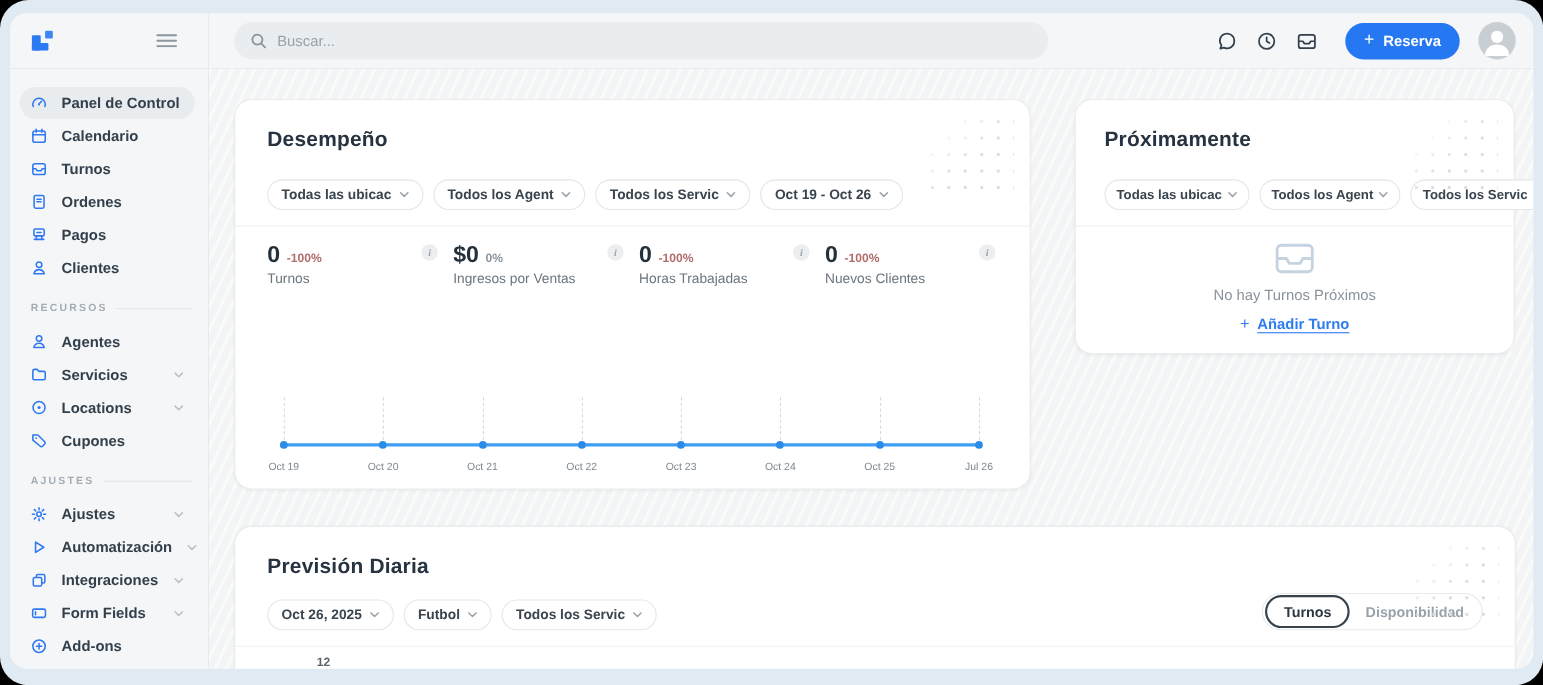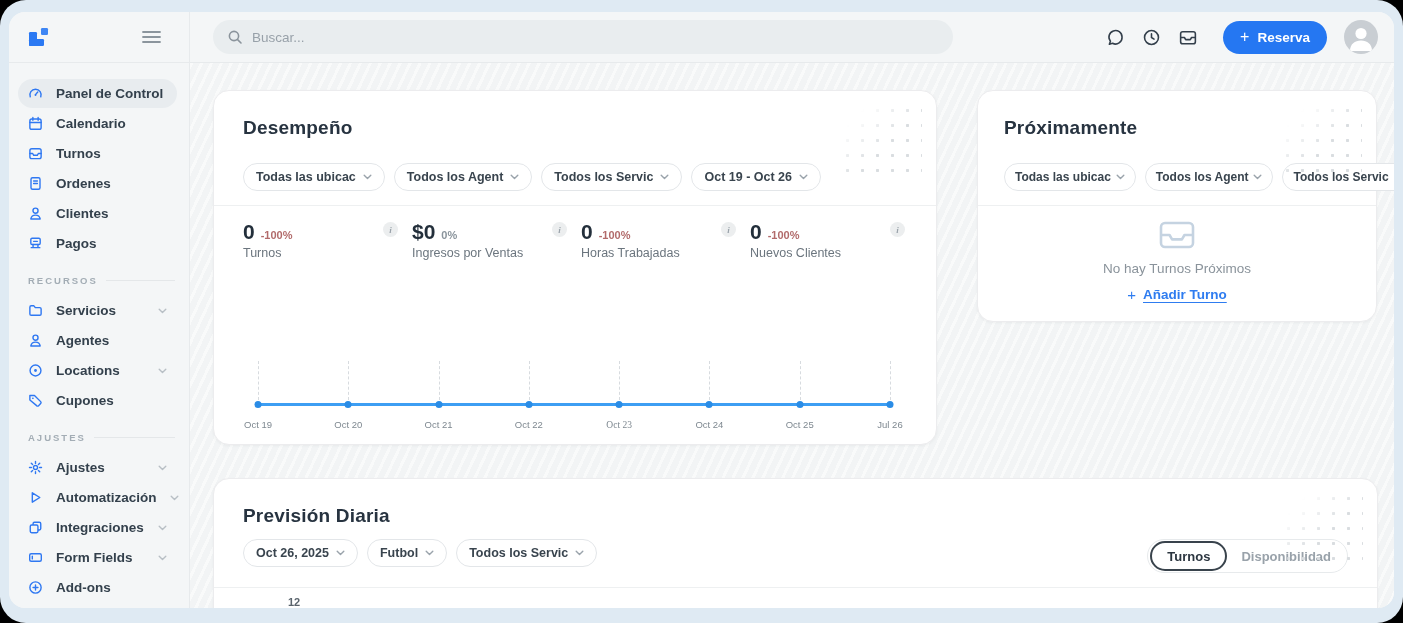--- a/index.html
+++ b/index.html
@@ -72,21 +72,21 @@
 
   
   .empty { display:flex; flex-direction:column; align-items:center; padding-top:13px; }
   .empty-text { font-size:13.5px; color:#8a939b; margin-top:10px; }
   .add-link { display:flex; align-items:center; gap:7px; margin-top:10px; color:#2e7cf0; font-size:13.5px; font-weight:700; cursor:pointer; text-decoration:none; }
   .add-link u { text-underline-offset:3px; }
   .add-link .plus { font-size:15px; text-decoration:none; font-weight:400; }
 
   
   .forecast { width:1165px; height:300px; padding:26px 29px 0; }
-  .forecast-bar { display:flex; align-items:flex-start; justify-content:space-between; margin-top:12px; }
+  .forecast-bar { display:flex; align-items:flex-end; justify-content:space-between; margin-top:12px; }
   .forecast-bar .pills { margin-top:0; }
   .toggle { height:34px; border:1px solid #e7eaec; border-radius:17px; background:#fff; display:flex; align-items:center; padding:0 2px; }
   .toggle-opt { height:30px; display:flex; align-items:center; padding:0 14px; font-size:13px; font-weight:700; color:#99a2aa; border-radius:15px; cursor:pointer; }
   .toggle-opt.sel { border:2px solid #39434c; color:#2c3640; padding:0 15px; }
   .timeline-label { margin:8px 0 0 33px; width:36px; text-align:center; }
   .timeline-label .hour { font-size:11px; font-weight:700; color:#5a646d; }
 
   svg { display:block; }
 </style>
 </head>
@@ -187,57 +187,57 @@
               <svg width="15" height="15" viewBox="0 0 16 16" fill="none" stroke="#2f78f2" stroke-width="1.5" stroke-linecap="round" stroke-linejoin="round">
                 <rect x="3.2" y="1.8" width="9.6" height="12.4" rx="1.6"></rect>
                 <path d="M6 5.4h4M6 8h4"></path>
               </svg>
             </span>
             <span>Ordenes</span>
           </div>
           <div class="side-item">
             <span class="side-icon">
               <svg width="15" height="15" viewBox="0 0 16 16" fill="none" stroke="#2f78f2" stroke-width="1.5" stroke-linecap="round" stroke-linejoin="round">
+                <rect x="3" y="2.4" width="10" height="6.6" rx="1.4"></rect>
+                <path d="M5.4 9v3.4M10.6 9v3.4M3.4 12.4h9.2M6 5.7h4"></path>
+              </svg>
+            </span>
+            <span>Pagos</span>
+          </div>
+          <div class="side-item">
+            <span class="side-icon">
+              <svg width="15" height="15" viewBox="0 0 16 16" fill="none" stroke="#2f78f2" stroke-width="1.5" stroke-linecap="round" stroke-linejoin="round">
                 <circle cx="8" cy="5" r="2.7"></circle>
                 <path d="M3 13.8a5.1 5.1 0 0 1 10 0z"></path>
               </svg>
             </span>
             <span>Clientes</span>
           </div>
-          <div class="side-item">
-            <span class="side-icon">
-              <svg width="15" height="15" viewBox="0 0 16 16" fill="none" stroke="#2f78f2" stroke-width="1.5" stroke-linecap="round" stroke-linejoin="round">
-                <rect x="3" y="2.4" width="10" height="6.6" rx="1.4"></rect>
-                <path d="M5.4 9v3.4M10.6 9v3.4M3.4 12.4h9.2M6 5.7h4"></path>
-              </svg>
-            </span>
-            <span>Pagos</span>
-          </div>
           <div class="side-header">RECURSOS</div>
+          <div class="side-item">
+            <span class="side-icon">
+              <svg width="15" height="15" viewBox="0 0 16 16" fill="none" stroke="#2f78f2" stroke-width="1.5" stroke-linecap="round" stroke-linejoin="round">
+                <circle cx="8" cy="5" r="2.7"></circle>
+                <path d="M3 13.8a5.1 5.1 0 0 1 10 0z"></path>
+              </svg>
+            </span>
+            <span>Agentes</span>
+          </div>
           <div class="side-item">
             <span class="side-icon">
               <svg width="15" height="15" viewBox="0 0 16 16" fill="none" stroke="#2f78f2" stroke-width="1.5" stroke-linecap="round" stroke-linejoin="round">
                 <path d="M2 4.4c0-.8.6-1.4 1.4-1.4h2.9l1.5 1.9h4.8c.8 0 1.4.6 1.4 1.4v5.3c0 .8-.6 1.4-1.4 1.4H3.4c-.8 0-1.4-.6-1.4-1.4z"></path>
               </svg>
             </span>
             <span>Servicios</span>
             <span class="chev">
               <svg width="9" height="6" viewBox="0 0 9 6" fill="none" stroke="#aeb6bd" stroke-width="1.4" stroke-linecap="round" stroke-linejoin="round">
                 <path d="M1.2 1.2 4.5 4.5 7.8 1.2"></path>
               </svg>
             </span>
-          </div>
-          <div class="side-item">
-            <span class="side-icon">
-              <svg width="15" height="15" viewBox="0 0 16 16" fill="none" stroke="#2f78f2" stroke-width="1.5" stroke-linecap="round" stroke-linejoin="round">
-                <circle cx="8" cy="5" r="2.7"></circle>
-                <path d="M3 13.8a5.1 5.1 0 0 1 10 0z"></path>
-              </svg>
-            </span>
-            <span>Agentes</span>
           </div>
           <div class="side-item">
             <span class="side-icon">
               <svg width="15" height="15" viewBox="0 0 16 16" fill="none" stroke="#2f78f2" stroke-width="1.5" stroke-linecap="round" stroke-linejoin="round">
                 <circle cx="8" cy="8" r="5.8"></circle>
                 <circle cx="8" cy="8" r="1.5" fill="#2f78f2" stroke="none"></circle>
               </svg>
             </span>
             <span>Locations</span>
             <span class="chev">
@@ -408,21 +408,21 @@
             <div class="chart" id="perf-chart">
                 <div class="gridline" style="left: 0%;"></div>
                 <div class="chart-xlabel" style="left: 0%;">Oct 19</div>
                 <div class="gridline" style="left: 14.286%;"></div>
                 <div class="chart-xlabel" style="left: 14.286%;">Oct 20</div>
                 <div class="gridline" style="left: 28.571%;"></div>
                 <div class="chart-xlabel" style="left: 28.571%;">Oct 21</div>
                 <div class="gridline" style="left: 42.857%;"></div>
                 <div class="chart-xlabel" style="left: 42.857%;">Oct 22</div>
                 <div class="gridline" style="left: 57.143%;"></div>
-                <div class="chart-xlabel" style="left: 57.143%; font-family: Liberation Serif, serif;">Oct 23</div>
+                <div class="chart-xlabel" style="left: 57.143%;">Oct 23</div>
                 <div class="gridline" style="left: 71.429%;"></div>
                 <div class="chart-xlabel" style="left: 71.429%;">Oct 24</div>
                 <div class="gridline" style="left: 85.714%;"></div>
                 <div class="chart-xlabel" style="left: 85.714%;">Oct 25</div>
                 <div class="gridline" style="left: 100%;"></div>
                 <div class="chart-xlabel" style="left: 100%;">Jul 26</div>
                 <div class="chart-line" style="background: rgb(61, 158, 243);"></div>
                 <div class="chart-dot" style="left: 0%; background: rgb(42, 140, 230);"></div>
                 <div class="chart-dot" style="left: 14.286%; background: rgb(42, 140, 230);"></div>
                 <div class="chart-dot" style="left: 28.571%; background: rgb(42, 140, 230);"></div>

